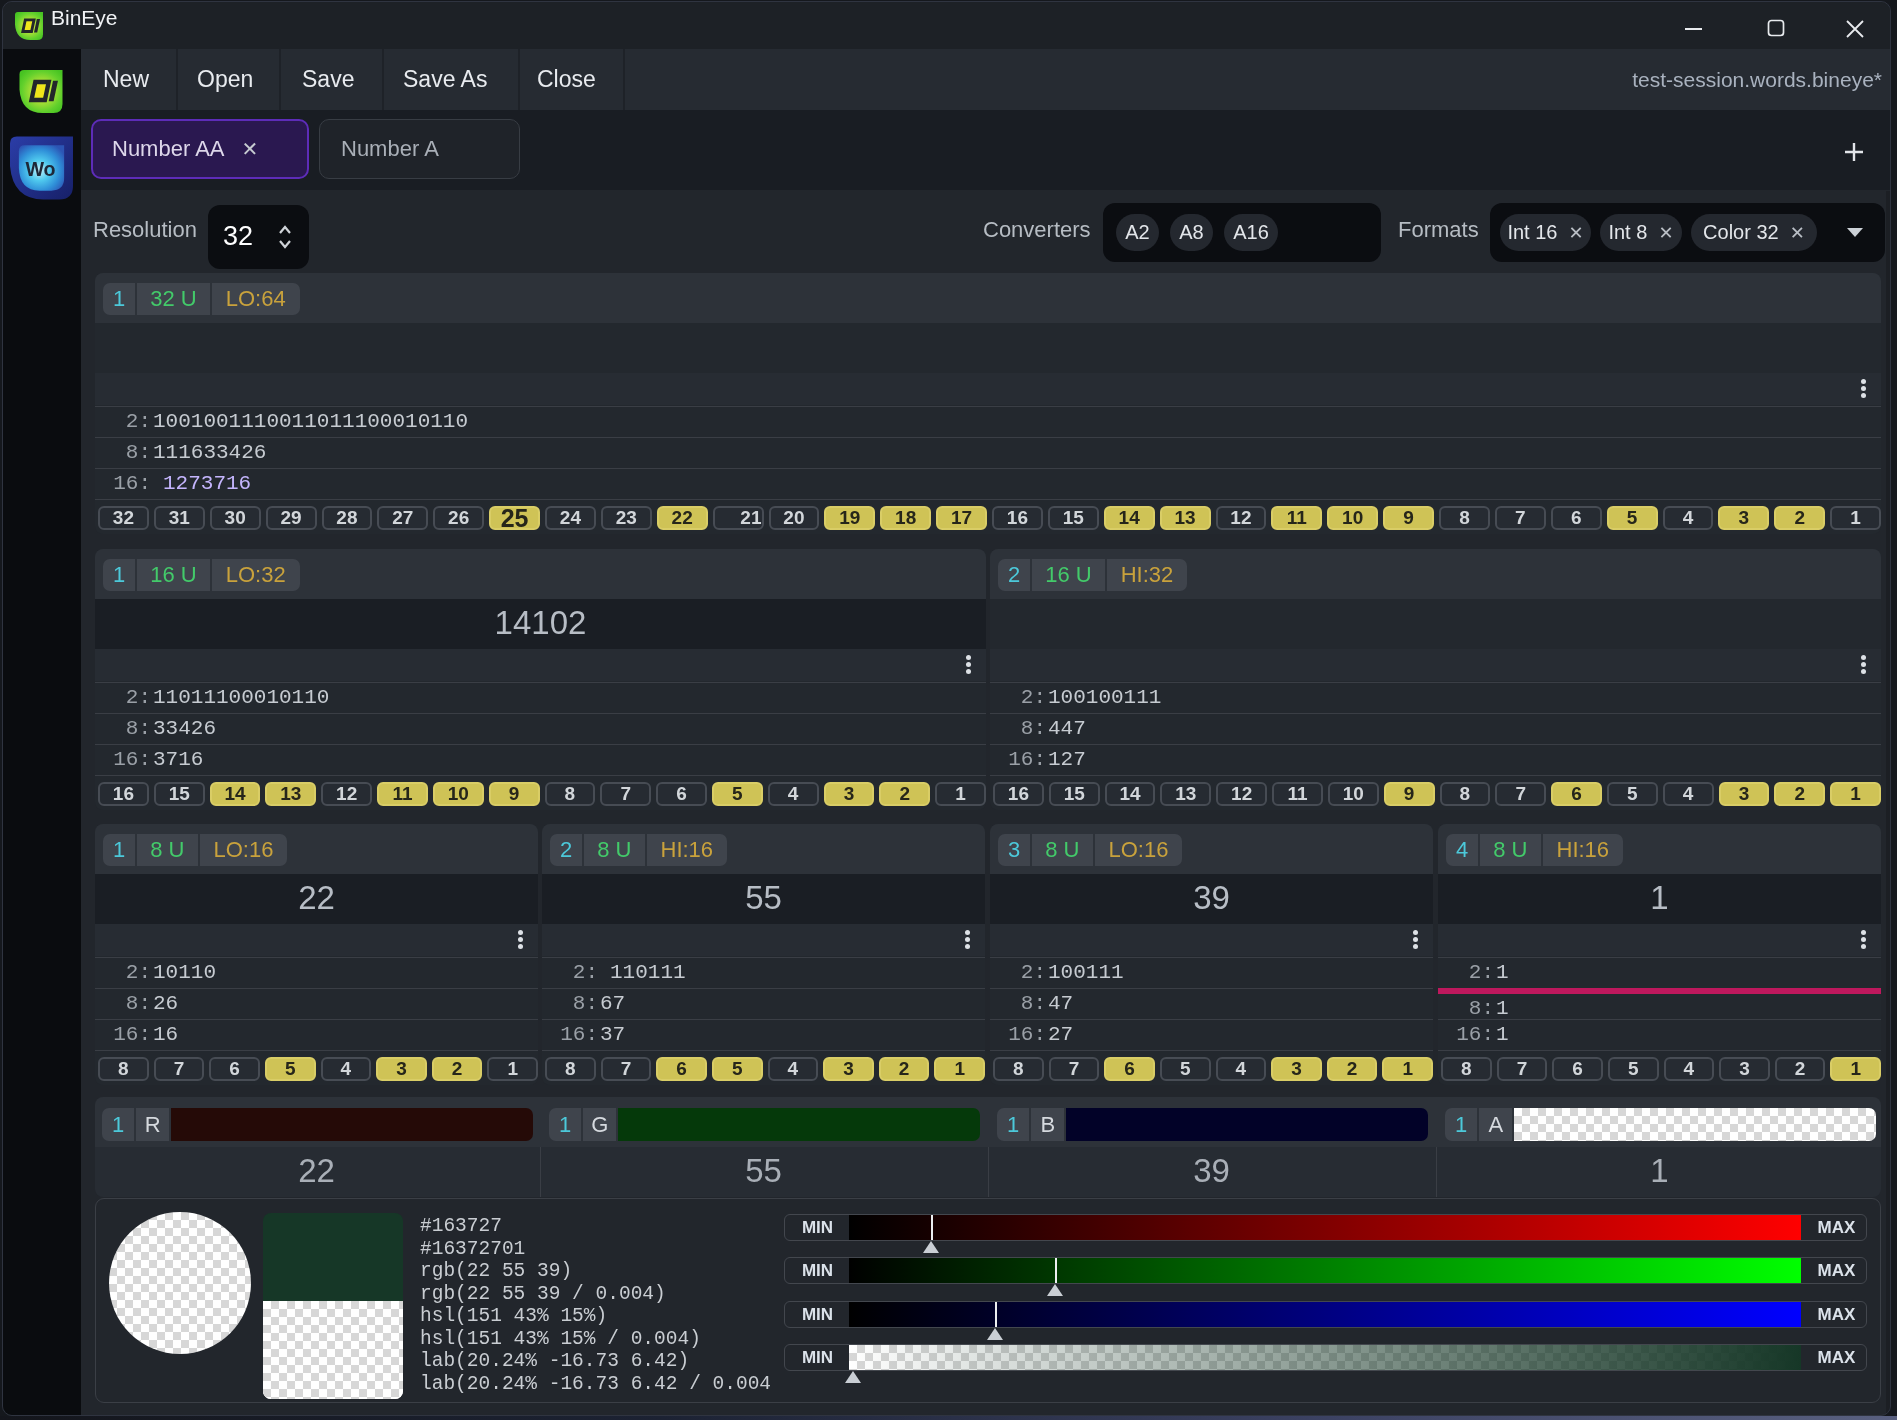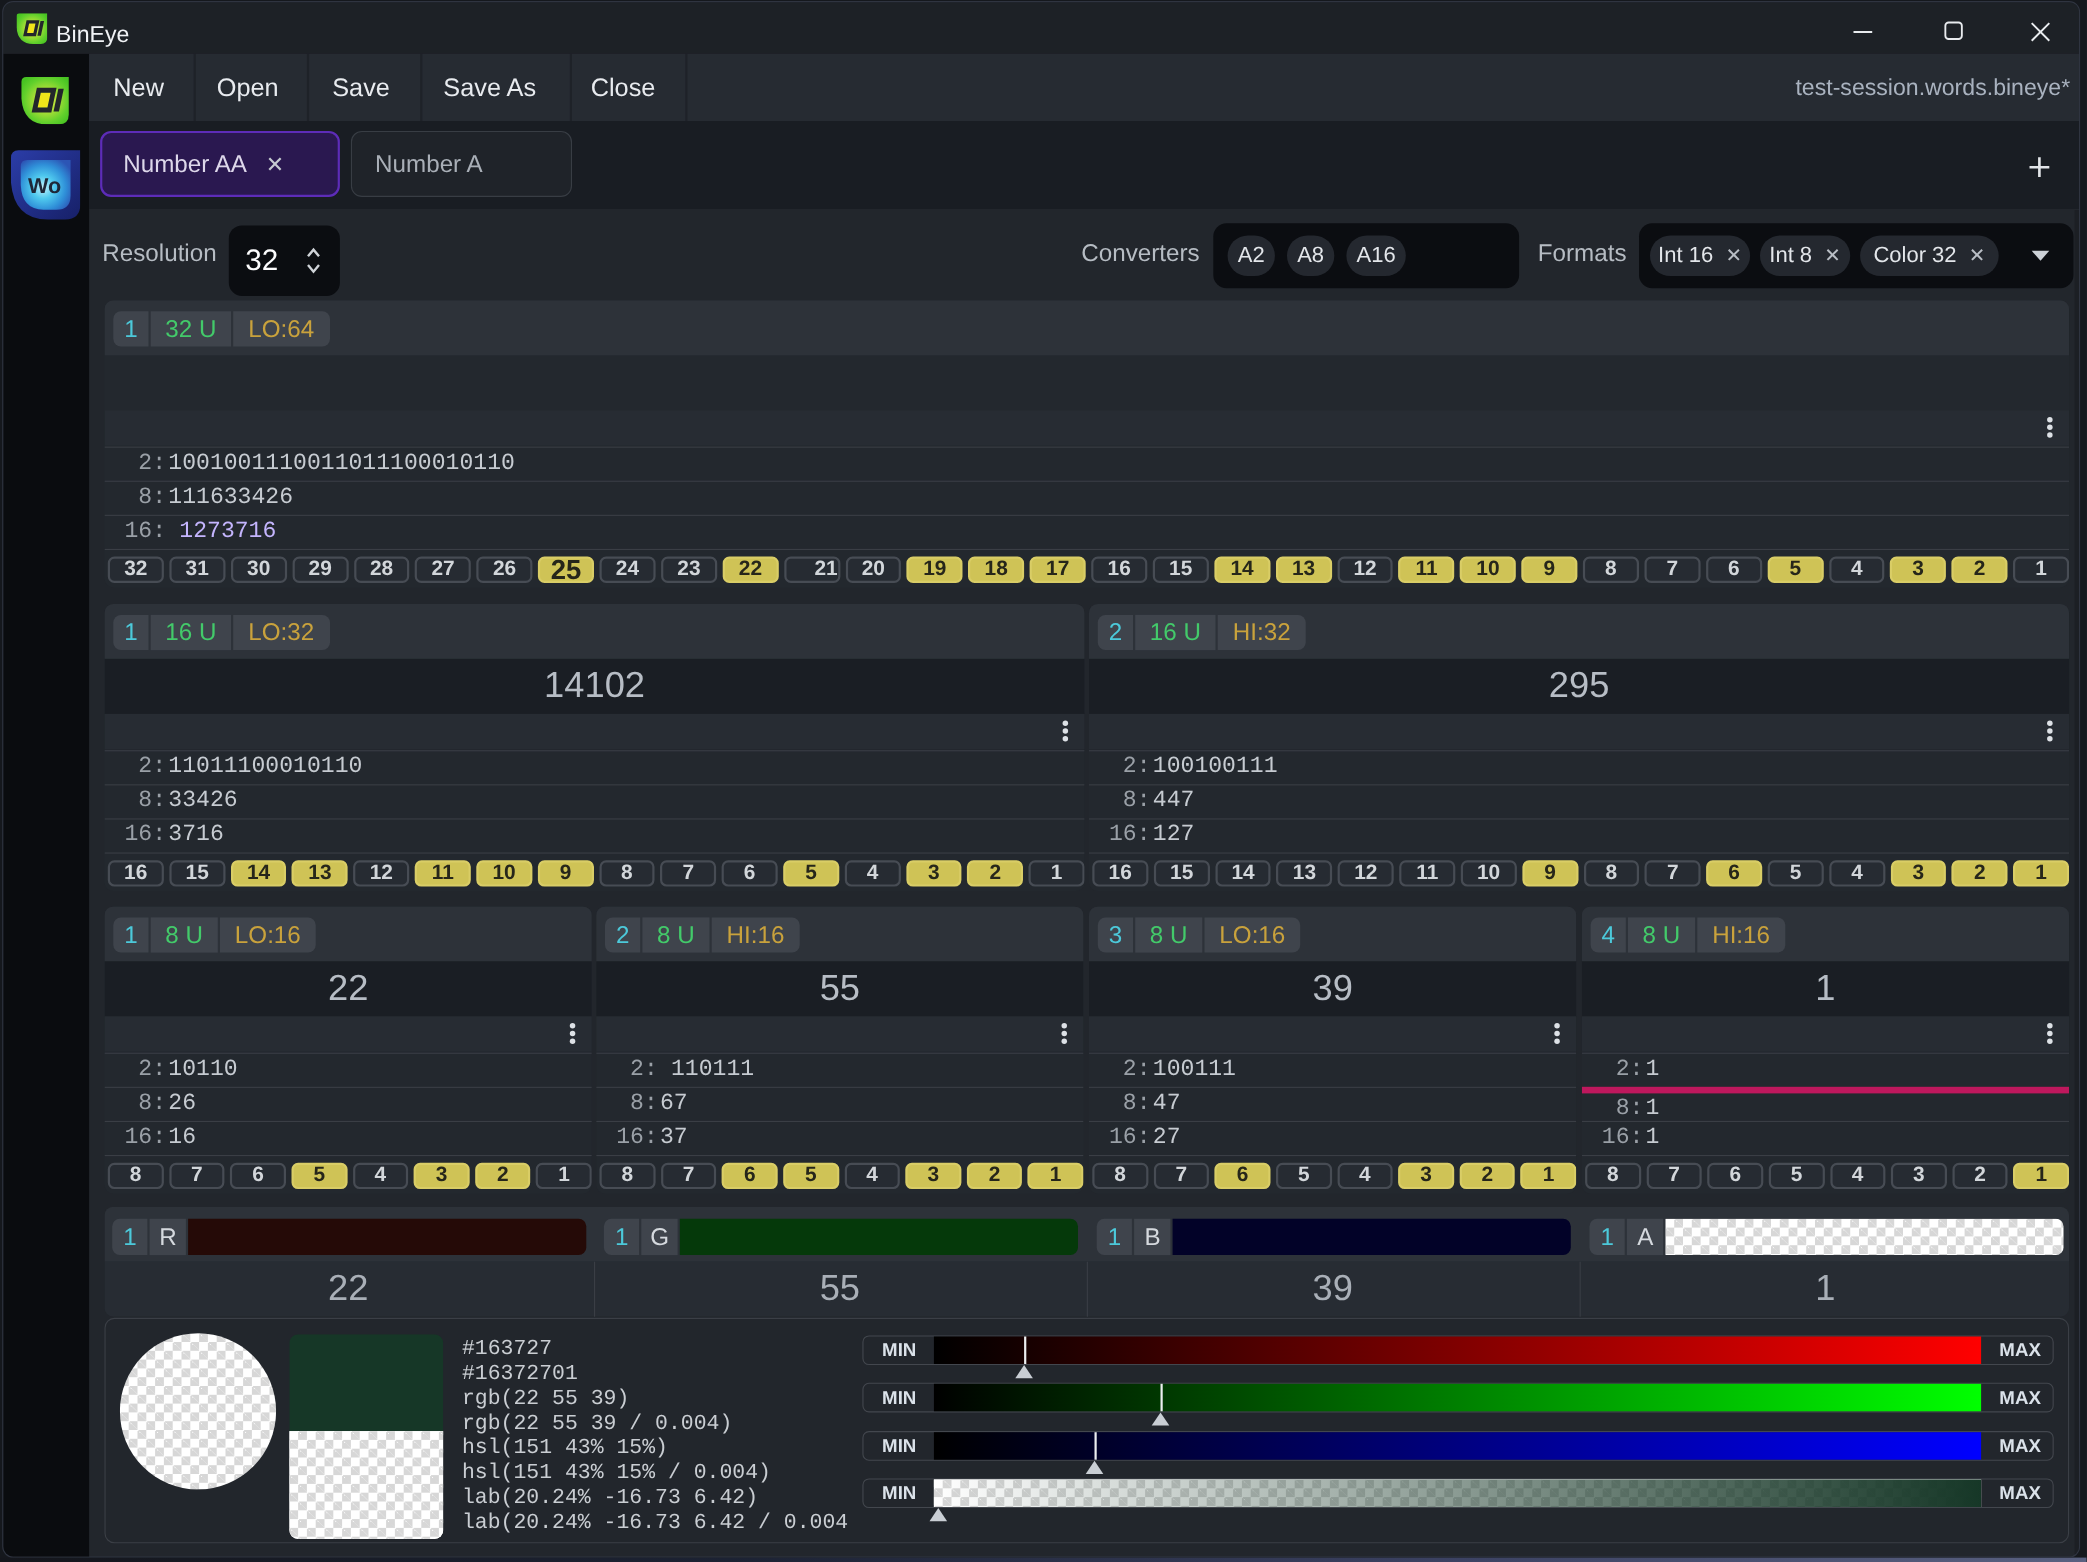--- a/index.html
+++ b/index.html
@@ -15,21 +15,21 @@
           <stop offset="100%" stop-color="#47c322"></stop>
 </radialGradient>
       </defs>
 <path d="M5,0 H48 V38 Q48,48 38,48 H26 Q2,48 0,22 V5 Q0,0 5,0 Z" fill="url(#lgt)"></path>
 <g transform="skewX(-12) translate(9,0)">
 <rect x="14" y="16" width="10" height="15" fill="#f0e51a"></rect>
 <rect x="11.5" y="13.5" width="15" height="20" fill="none" stroke="#23262b" stroke-width="5"></rect>
 <rect x="31" y="12" width="5.5" height="23" fill="#23262b"></rect>
 </g>
     </svg>
-<div style="position:absolute;left:48px;top:18px;font-size:21px;font-weight:400;color:#f0f2f5">BinEye</div>
+<div style="position:absolute;left:48px;top:4px;font-size:21px;font-weight:400;color:#f0f2f5">BinEye</div>
 <svg style="position:absolute;left:1674px;top:11px" width="200" height="30" viewBox="0 0 200 30">
       <line x1="8" y1="16" x2="25" y2="16" stroke="#e8ebee" stroke-width="1.8"></line>
       <rect x="91.5" y="7.5" width="15" height="15" rx="3" fill="none" stroke="#e8ebee" stroke-width="1.7"></rect>
       <path d="M170,8 L186,24 M186,8 L170,24" stroke="#e8ebee" stroke-width="1.8"></path>
     </svg>
 <div style="position:absolute;left:0;top:47px;width:78px;height:1369px;background:#0a0c0f"></div>
 <svg style="position:absolute;left:16px;top:68px" width="44" height="43" viewBox="0 0 48 48">
 <defs>
         <radialGradient id="lgs" cx="52%" cy="50%" r="62%">
 <stop offset="0%" stop-color="#d8ef46"></stop>
@@ -169,21 +169,20 @@
         <div style="flex:1;background:#cfc356;border:2px solid #d9cd66;color:#26261a;font-weight:bold;border-radius:6px;font-size:19px;text-align:center;line-height:20px;height:24px;box-sizing:border-box">5</div>
         <div style="flex:1;background:#262b32;border:2px solid #474c54;color:#d2d6da;font-weight:600;border-radius:6px;font-size:19px;text-align:center;line-height:20px;height:24px;box-sizing:border-box">4</div>
         <div style="flex:1;background:#cfc356;border:2px solid #d9cd66;color:#26261a;font-weight:bold;border-radius:6px;font-size:19px;text-align:center;line-height:20px;height:24px;box-sizing:border-box">3</div>
         <div style="flex:1;background:#cfc356;border:2px solid #d9cd66;color:#26261a;font-weight:bold;border-radius:6px;font-size:19px;text-align:center;line-height:20px;height:24px;box-sizing:border-box">2</div>
         <div style="flex:1;background:#262b32;border:2px solid #474c54;color:#d2d6da;font-weight:600;border-radius:6px;font-size:19px;text-align:center;line-height:20px;height:24px;box-sizing:border-box">1</div>
       </div>
     </div>
 <div style="position:absolute;left:987px;top:547px;width:891px;height:261px;background:#23282e;border-radius:8px;overflow:hidden">
       <div style="position:absolute;left:0;top:0;width:100%;height:50px;background:#2d3239"></div>
       <div style="position:absolute;left:8px;top:10px;height:32px;line-height:32px;font-size:22px;white-space:nowrap"><span style="display:inline-block;padding:0 10px;background:#3f444c;color:#4cc9da;border-radius:7px 0 0 7px">2</span><span style="display:inline-block;padding:0 13px;background:#3f444c;color:#43ca6a;margin-left:2px">16&nbsp;U</span><span style="display:inline-block;padding:0 14px;background:#3f444c;color:#c9a23c;border-radius:0 7px 7px 0;margin-left:2px">HI:32</span></div>
-      <div style="position:absolute;left:0;top:50px;width:100%;height:50px;background:#1a1e24;color:#b7bdc5;font-size:33px;text-align:center;line-height:48px">295</div>
       <div style="position:absolute;left:0;top:100px;width:100%;height:32px;background:#272c33"></div>
       <div style="position:absolute;left:871px;top:106px;width:5px;height:5px;border-radius:50%;background:#dde1e6;box-shadow:0 7px 0 #dde1e6, 0 14px 0 #dde1e6"></div>
       <div style="position:absolute;left:0;top:133px;width:100%;height:31px;border-top:1px solid #3a3e45;font-family:'Liberation Mono',monospace;font-size:21px;line-height:30px;white-space:nowrap"><span style="display:inline-block;width:56px;text-align:right;color:#9aa0a7">2:</span><span style="color:#c6cbd1;margin-left:2px">100100111</span></div>
       <div style="position:absolute;left:0;top:164px;width:100%;height:31px;border-top:1px solid #3a3e45;font-family:'Liberation Mono',monospace;font-size:21px;line-height:30px;white-space:nowrap"><span style="display:inline-block;width:56px;text-align:right;color:#9aa0a7">8:</span><span style="color:#c6cbd1;margin-left:2px">447</span></div>
       <div style="position:absolute;left:0;top:195px;width:100%;height:31px;border-top:1px solid #3a3e45;font-family:'Liberation Mono',monospace;font-size:21px;line-height:30px;white-space:nowrap"><span style="display:inline-block;width:56px;text-align:right;color:#9aa0a7">16:</span><span style="color:#c6cbd1;margin-left:2px">127</span></div>
       <div style="position:absolute;left:0;top:226px;width:100%;height:1px;background:#3a3e45"></div>
       <div style="position:absolute;left:3px;top:233px;width:888px;display:flex;gap:5px">
         <div style="flex:1;background:#262b32;border:2px solid #474c54;color:#d2d6da;font-weight:600;border-radius:6px;font-size:19px;text-align:center;line-height:20px;height:24px;box-sizing:border-box">16</div>
         <div style="flex:1;background:#262b32;border:2px solid #474c54;color:#d2d6da;font-weight:600;border-radius:6px;font-size:19px;text-align:center;line-height:20px;height:24px;box-sizing:border-box">15</div>
         <div style="flex:1;background:#262b32;border:2px solid #474c54;color:#d2d6da;font-weight:600;border-radius:6px;font-size:19px;text-align:center;line-height:20px;height:24px;box-sizing:border-box">14</div>

